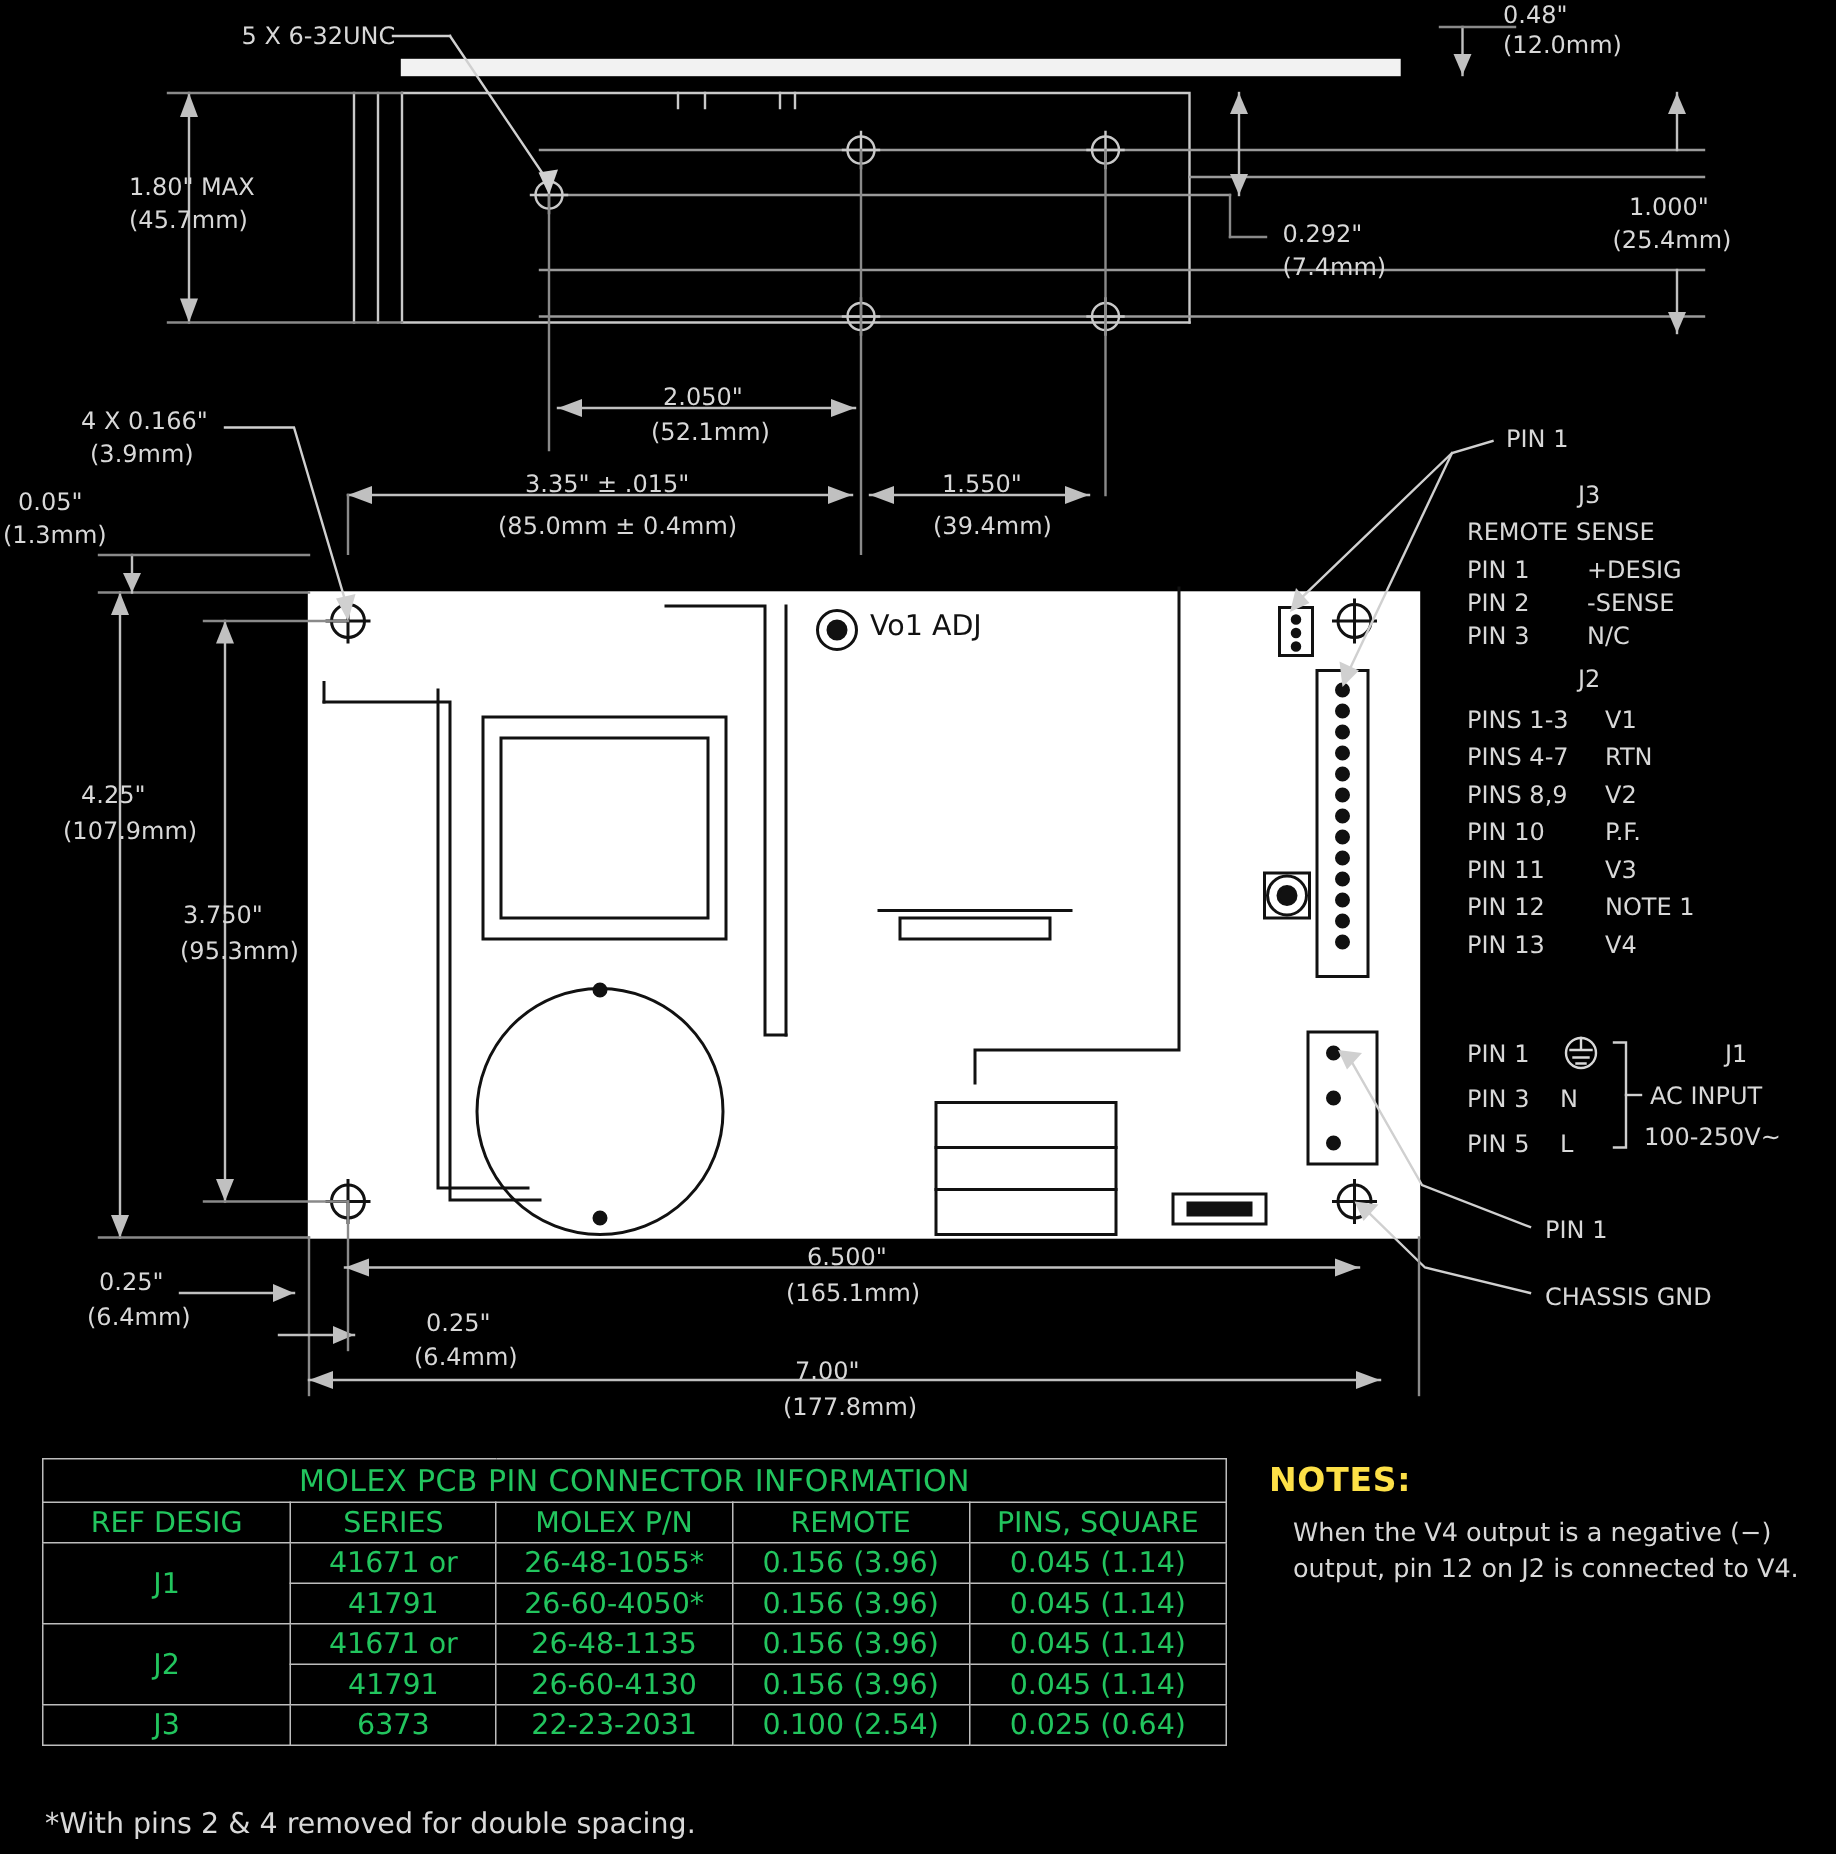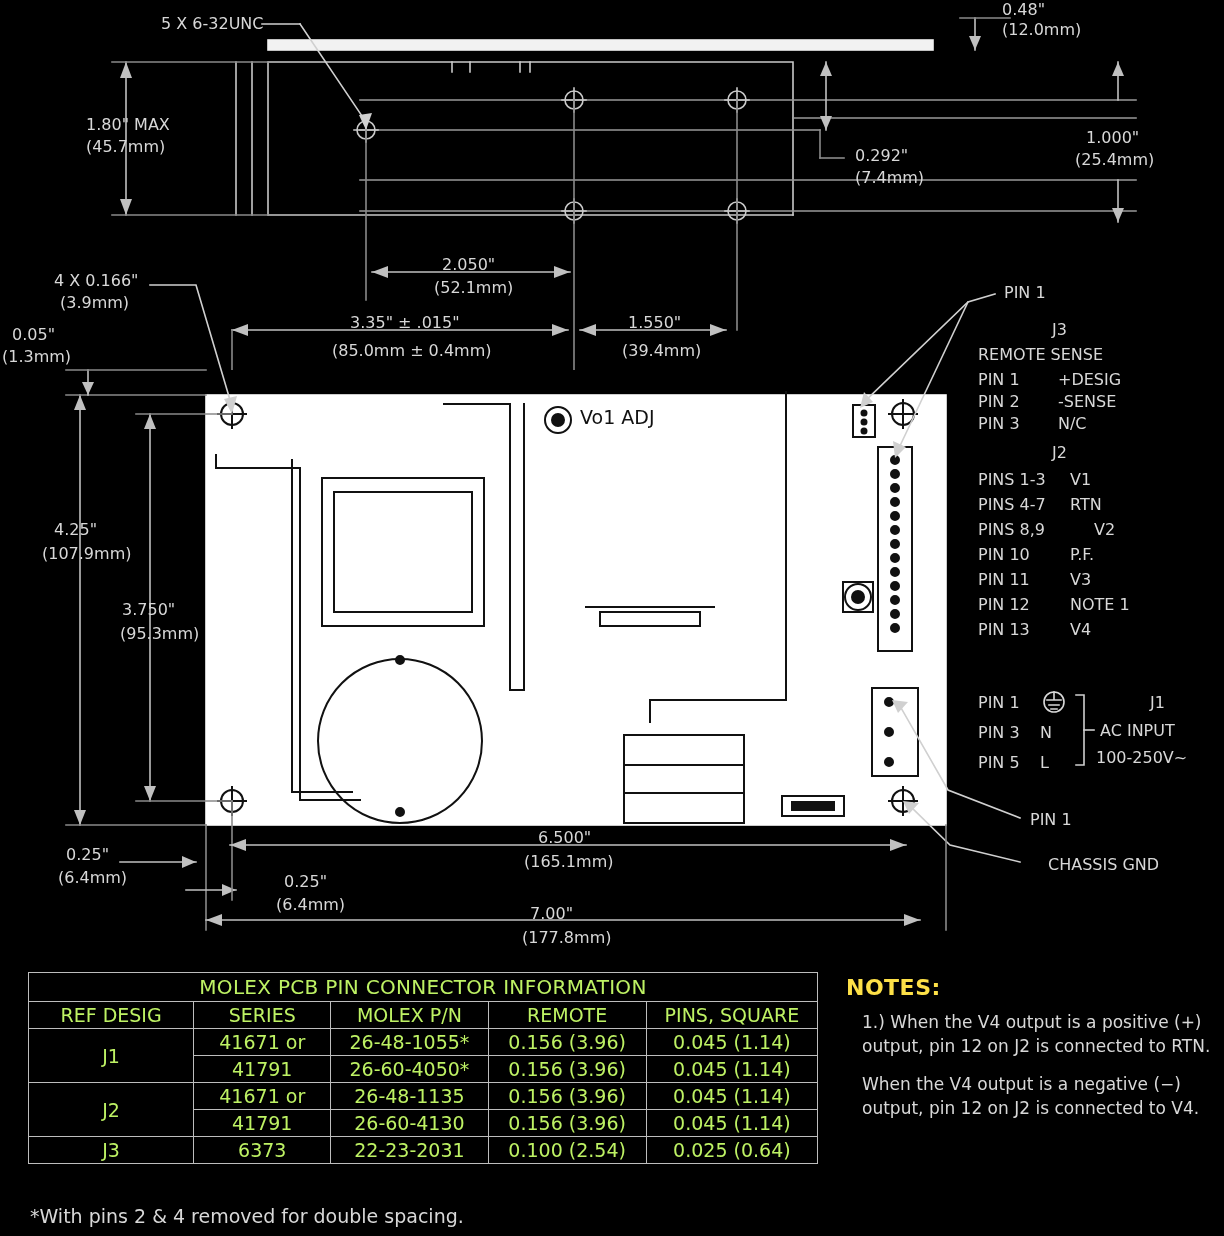--- a/index.html
+++ b/index.html
@@ -2,21 +2,21 @@
 <html><head>
 <meta charset="utf-8">
 <style>
   html,body{margin:0;padding:0;background:#000;}
   body{width:1224px;height:1236px;position:relative;overflow:hidden;
        font-family:"DejaVu Sans","Liberation Sans",sans-serif;color:#fff;}
   .lbl{position:absolute;color:#d8d8d8;font-size:16px;line-height:19px;white-space:pre;}
   svg{position:absolute;left:0;top:0;overflow:visible;}
   
   #conn-table{position:absolute;left:28px;top:972px;width:790px;border-collapse:collapse;}
-  #conn-table td,#conn-table th{border:1.5px solid #bdbdbd;color:#bef264;font-size:19px;
+  #conn-table td,#conn-table th{border:1.5px solid #bdbdbd;color:#22c55e;font-size:19px;
       text-align:center;padding:2px 12px;font-weight:normal;margin-left:18px;}
   #conn-table .title{font-size:20px;letter-spacing:.3px;}
   .notes-h{position:absolute;left:846px;top:975px;font-size:22px;font-weight:bold;color:#fde047;letter-spacing:.5px;}
   .note-body{position:absolute;left:862px;top:1010px;width:350px;font-size:17px;line-height:24px;color:#d8d8d8;}
   .note-body p{margin:0 0 14px 0;}
   .foot{position:absolute;left:30px;top:1205px;font-size:19px;color:#d8d8d8;}
 </style>
 </head>
 <body>
 
@@ -275,38 +275,38 @@
 <div class="lbl" style="left:580px;top:408px;font-size:19px;color:#111;">Vo1 ADJ</div>
 <div class="lbl" style="left:800px;top:574px;font-size:18px;color:#fff;">Vo2</div>
 <div class="lbl" style="left:800px;top:596px;font-size:18px;color:#fff;">ADJ</div>
 <div class="lbl" style="left:826px;top:409px;font-size:19px;color:#fff;">J3</div>
 <div class="lbl" style="left:848px;top:518px;font-size:19px;color:#fff;">J2</div>
 <div class="lbl" style="left:842px;top:720px;font-size:19px;color:#fff;">J1</div>
 <div class="lbl" style="left:802px;top:772px;font-size:18px;color:#fff;">F1</div>
 
 <div class="lbl" style="left:1004px;top:283px;">PIN 1</div>
 <div class="lbl" style="left:1030px;top:810px;">PIN 1</div>
-<div class="lbl" style="left:1030px;top:855px;margin-left:18px;">CHASSIS GND</div>
+<div class="lbl" style="left:1030px;top:855px;">CHASSIS GND</div>
 
 <div class="lbl" style="left:1052px;top:320px;">J3</div>
 <div class="lbl" style="left:978px;top:345px;">REMOTE SENSE</div>
 <div class="lbl" style="left:978px;top:370px;">PIN 1</div>
 <div class="lbl" style="left:1058px;top:370px;">+DESIG</div>
 <div class="lbl" style="left:978px;top:392px;">PIN 2</div>
 <div class="lbl" style="left:1058px;top:392px;">-SENSE</div>
 <div class="lbl" style="left:978px;top:414px;">PIN 3</div>
 <div class="lbl" style="left:1058px;top:414px;">N/C</div>
 
 <div class="lbl" style="left:1052px;top:443px;">J2</div>
 <div class="lbl" style="left:978px;top:470px;">PINS 1-3</div>
 <div class="lbl" style="left:1070px;top:470px;">V1</div>
 <div class="lbl" style="left:978px;top:495px;">PINS 4-7</div>
 <div class="lbl" style="left:1070px;top:495px;">RTN</div>
 <div class="lbl" style="left:978px;top:520px;">PINS 8,9</div>
-<div class="lbl" style="left:1070px;top:520px;margin-left:24px;">V2</div>
+<div class="lbl" style="left:1070px;top:520px;">V2</div>
 <div class="lbl" style="left:978px;top:545px;">PIN 10</div>
 <div class="lbl" style="left:1070px;top:545px;">P.F.</div>
 <div class="lbl" style="left:978px;top:570px;">PIN 11</div>
 <div class="lbl" style="left:1070px;top:570px;">V3</div>
 <div class="lbl" style="left:978px;top:595px;">PIN 12</div>
 <div class="lbl" style="left:1070px;top:595px;">NOTE 1</div>
 <div class="lbl" style="left:978px;top:620px;">PIN 13</div>
 <div class="lbl" style="left:1070px;top:620px;">V4</div>
 
 <div class="lbl" style="left:978px;top:693px;">PIN 1</div>
@@ -363,15 +363,14 @@
     <td>0.100 (2.54)</td>
     <td>0.025 (0.64)</td>
   </tr>
 </tbody>
   </table>
 
 <div class="foot">*With pins 2 &amp; 4 removed for double spacing.</div>
 
 <div class="notes-h">NOTES:</div>
 <div class="note-body">
-  <p>1.) When the V4 output is a positive (+) output, pin 12 on J2 is connected to RTN.</p>
   <p>When the V4 output is a negative (−) output, pin 12 on J2 is connected to V4.</p>
 </div>
 
 </body></html>

